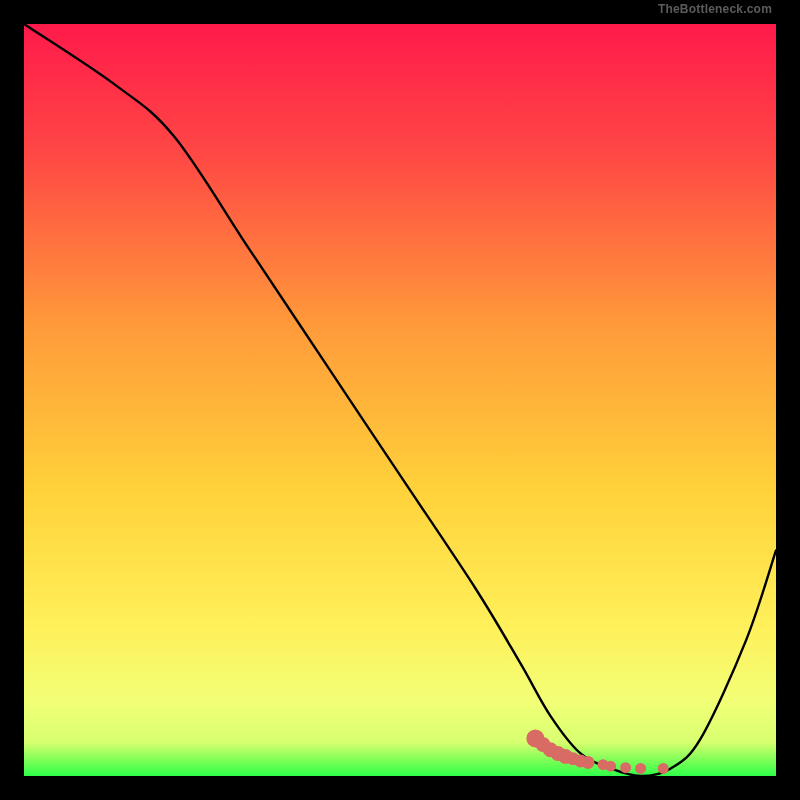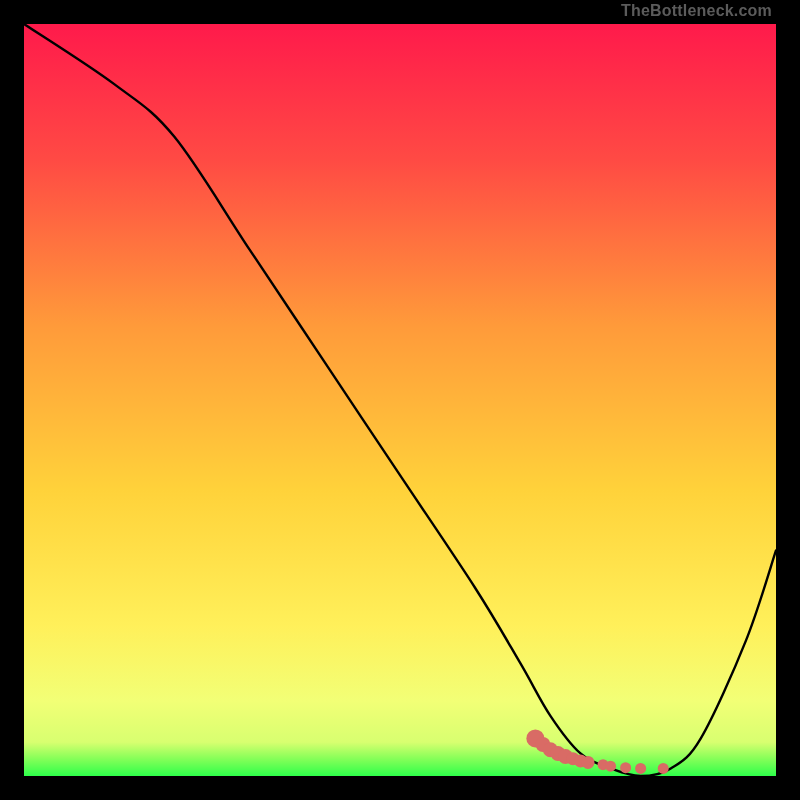--- a/index.html
+++ b/index.html
@@ -23,21 +23,21 @@
     left: 0;
     top: 0;
     width: 752px;
     height: 752px;
   }
   .watermark {
     position: absolute;
     top: 2px;
     right: 28px;
     font-family: Arial, Helvetica, sans-serif;
-    font-size: 16px;
+    font-size: 12px;
     font-weight: bold;
     color: #5b5b5b;
     letter-spacing: 0.2px;
   }
 </style>
 </head>
 <body>
 
 <div class="frame">
   <svg class="plot" viewBox="0 0 752 752" preserveAspectRatio="none">

